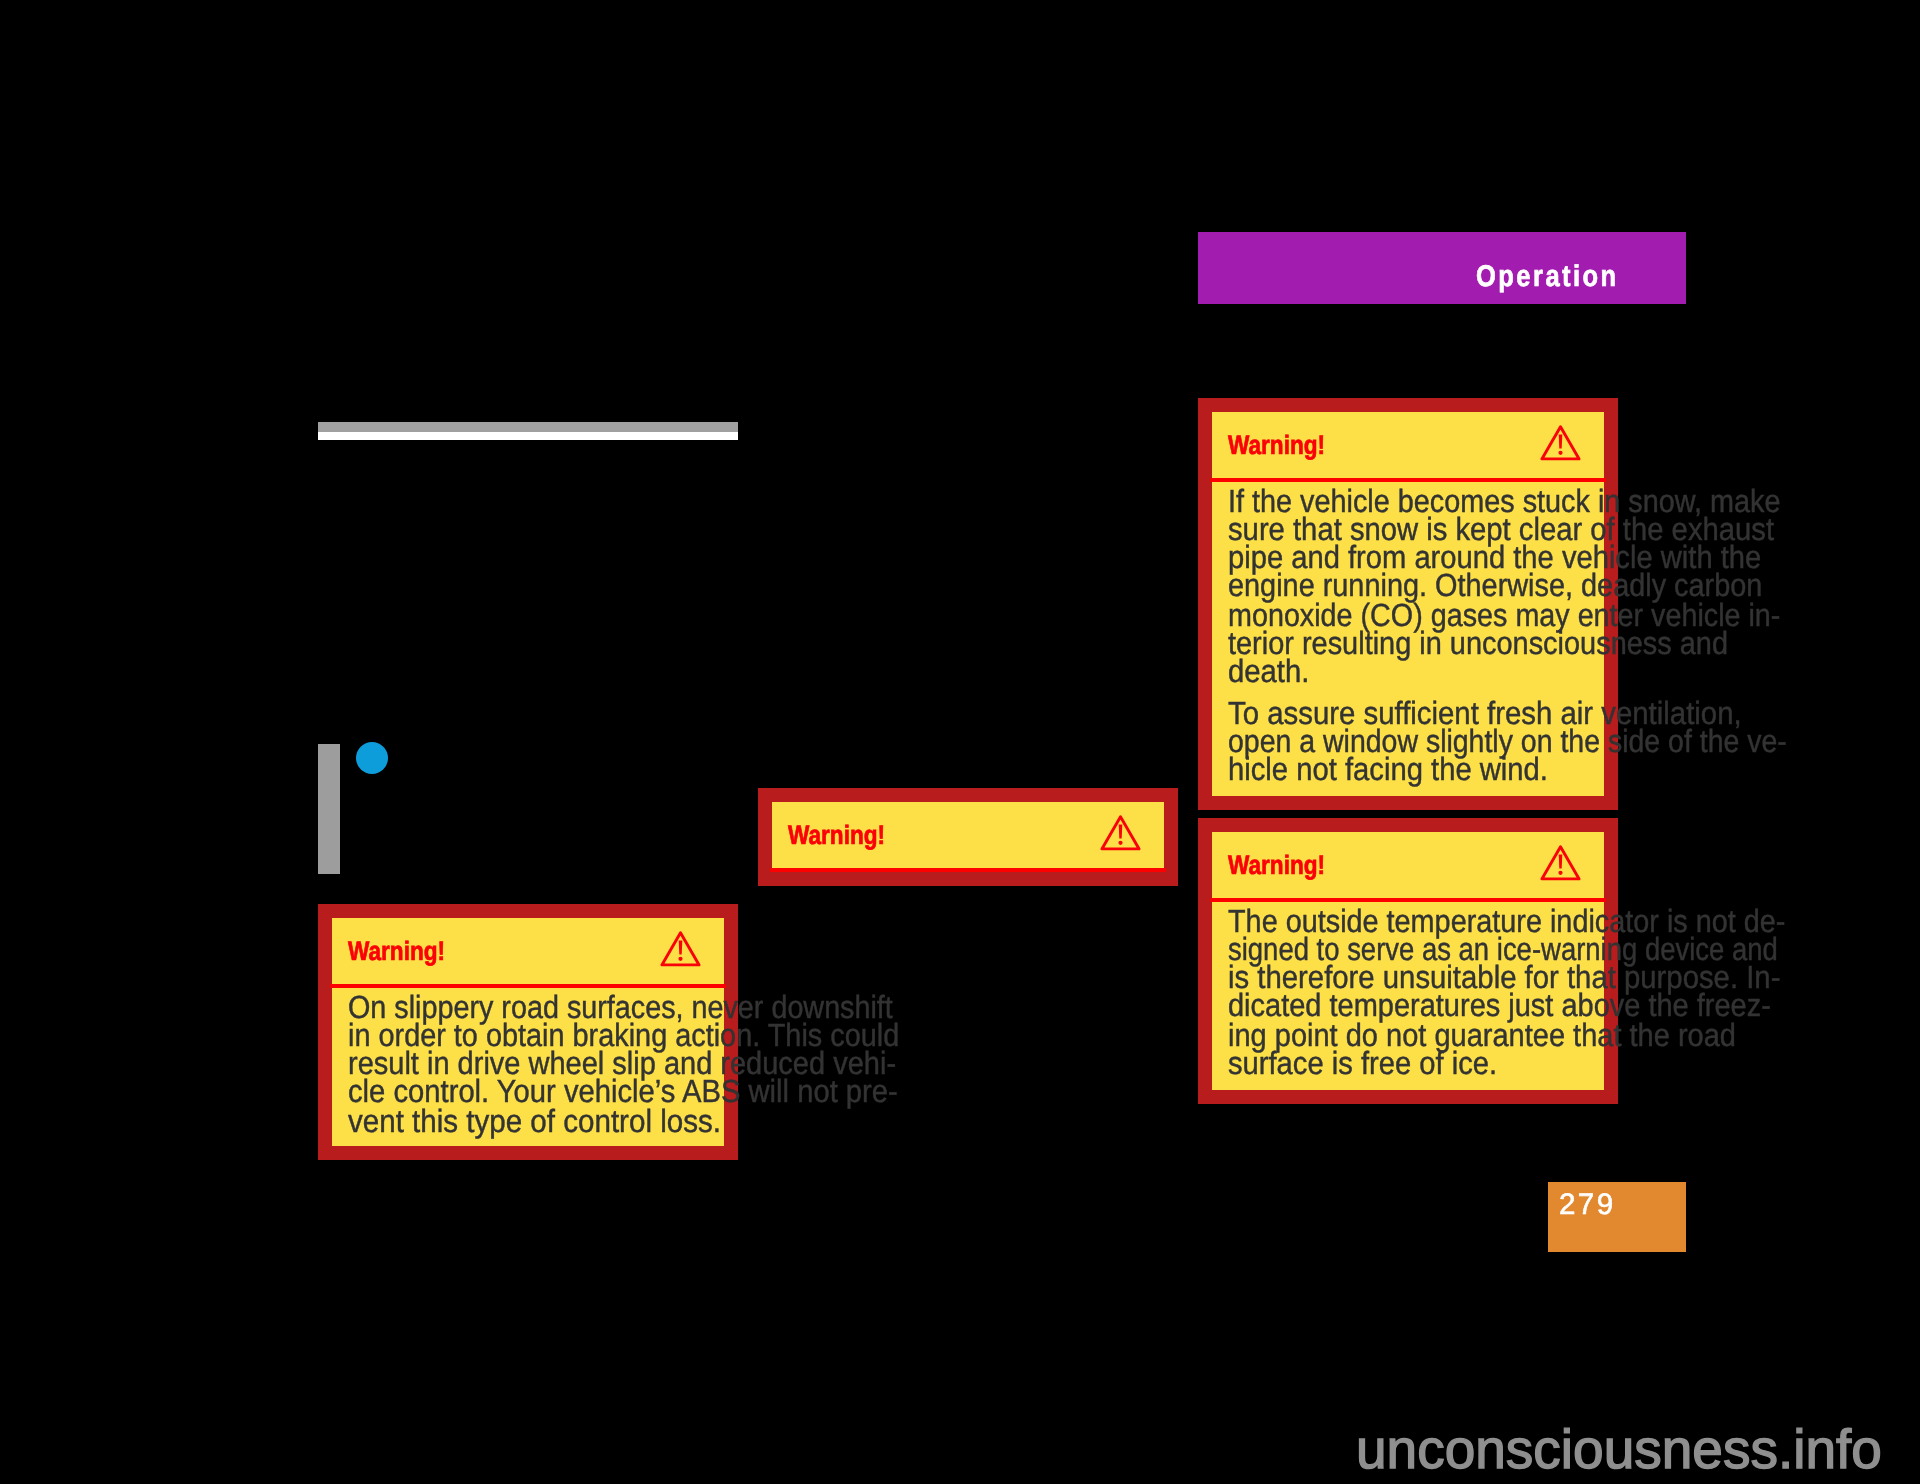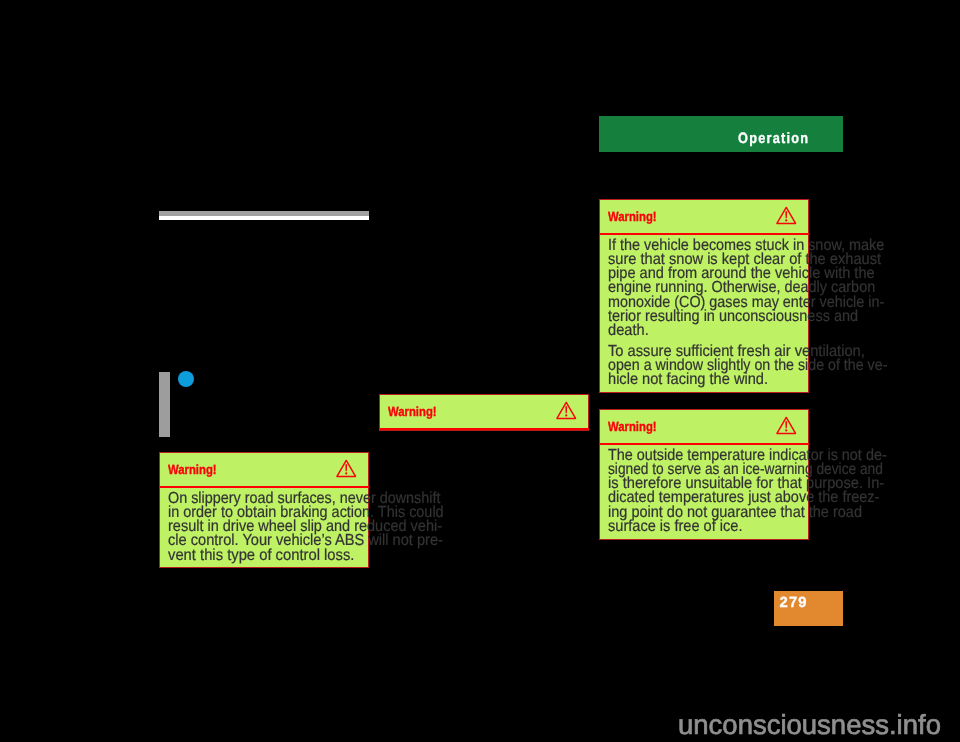--- a/index.html
+++ b/index.html
@@ -3,31 +3,31 @@
 <meta charset="utf-8">
 <title>Manual page</title>
 <style>
   html,body{margin:0;padding:0;}
   body{width:960px;height:742px;background:#000;overflow:hidden;
        font-family:"Liberation Sans",sans-serif;-webkit-font-smoothing:antialiased;text-rendering:geometricPrecision;}
   .page{position:relative;width:960px;height:742px;}
   .abs{position:absolute;}
 
   
-  .section-header{background:#15803d;}
+  .section-header{background:#a21caf;}
   .section-header span{position:absolute;color:#fff;font-weight:bold;font-size:15px;
     letter-spacing:1.45px;transform:scaleX(0.85);transform-origin:0 50%;-webkit-text-stroke:0.35px #fff;
     left:138.7px;top:13.2px;line-height:19px;}
 
   
   .page-number{background:#e2882f;}
-  .page-number span{color:#fff;font-weight:bold;font-size:14.8px;letter-spacing:1.2px;line-height:1;-webkit-text-stroke:0.3px #fff;}
+  .page-number span{color:#fff;font-weight:normal;font-size:14.8px;letter-spacing:1.2px;line-height:1;-webkit-text-stroke:0.3px #fff;}
 
   
-  .warnbox{background:#bef264;border:1px solid #b91c1c;box-sizing:border-box;}
+  .warnbox{background:#fde047;border:7px solid #b91c1c;box-sizing:border-box;}
   .warn-head{position:relative;height:33px;}
   .warn-title{position:absolute;left:8px;top:9px;color:#fa0209;font-weight:bold;font-size:13.3px;
     transform:scaleX(0.85);transform-origin:0 50%;-webkit-text-stroke:0.35px #fa0209;}
   .warn-icon{position:absolute;right:11px;top:6.4px;line-height:0;}
   .warn-rule{height:2px;background:#ff0000;margin:0 -1px;}
   .warn-body{padding:3.6px 8px 4.4px 8px;}
   .warn-body p{margin:0 0 6.2px 0;font-size:16px;color:#333333;-webkit-text-stroke:0.22px #333333;}
   .warn-body p:last-child{margin-bottom:0;}
   .ln{display:block;white-space:nowrap;height:14.28px;line-height:14.28px;
       transform:scaleX(var(--sx,0.90));transform-origin:0 50%;width:max-content;}

